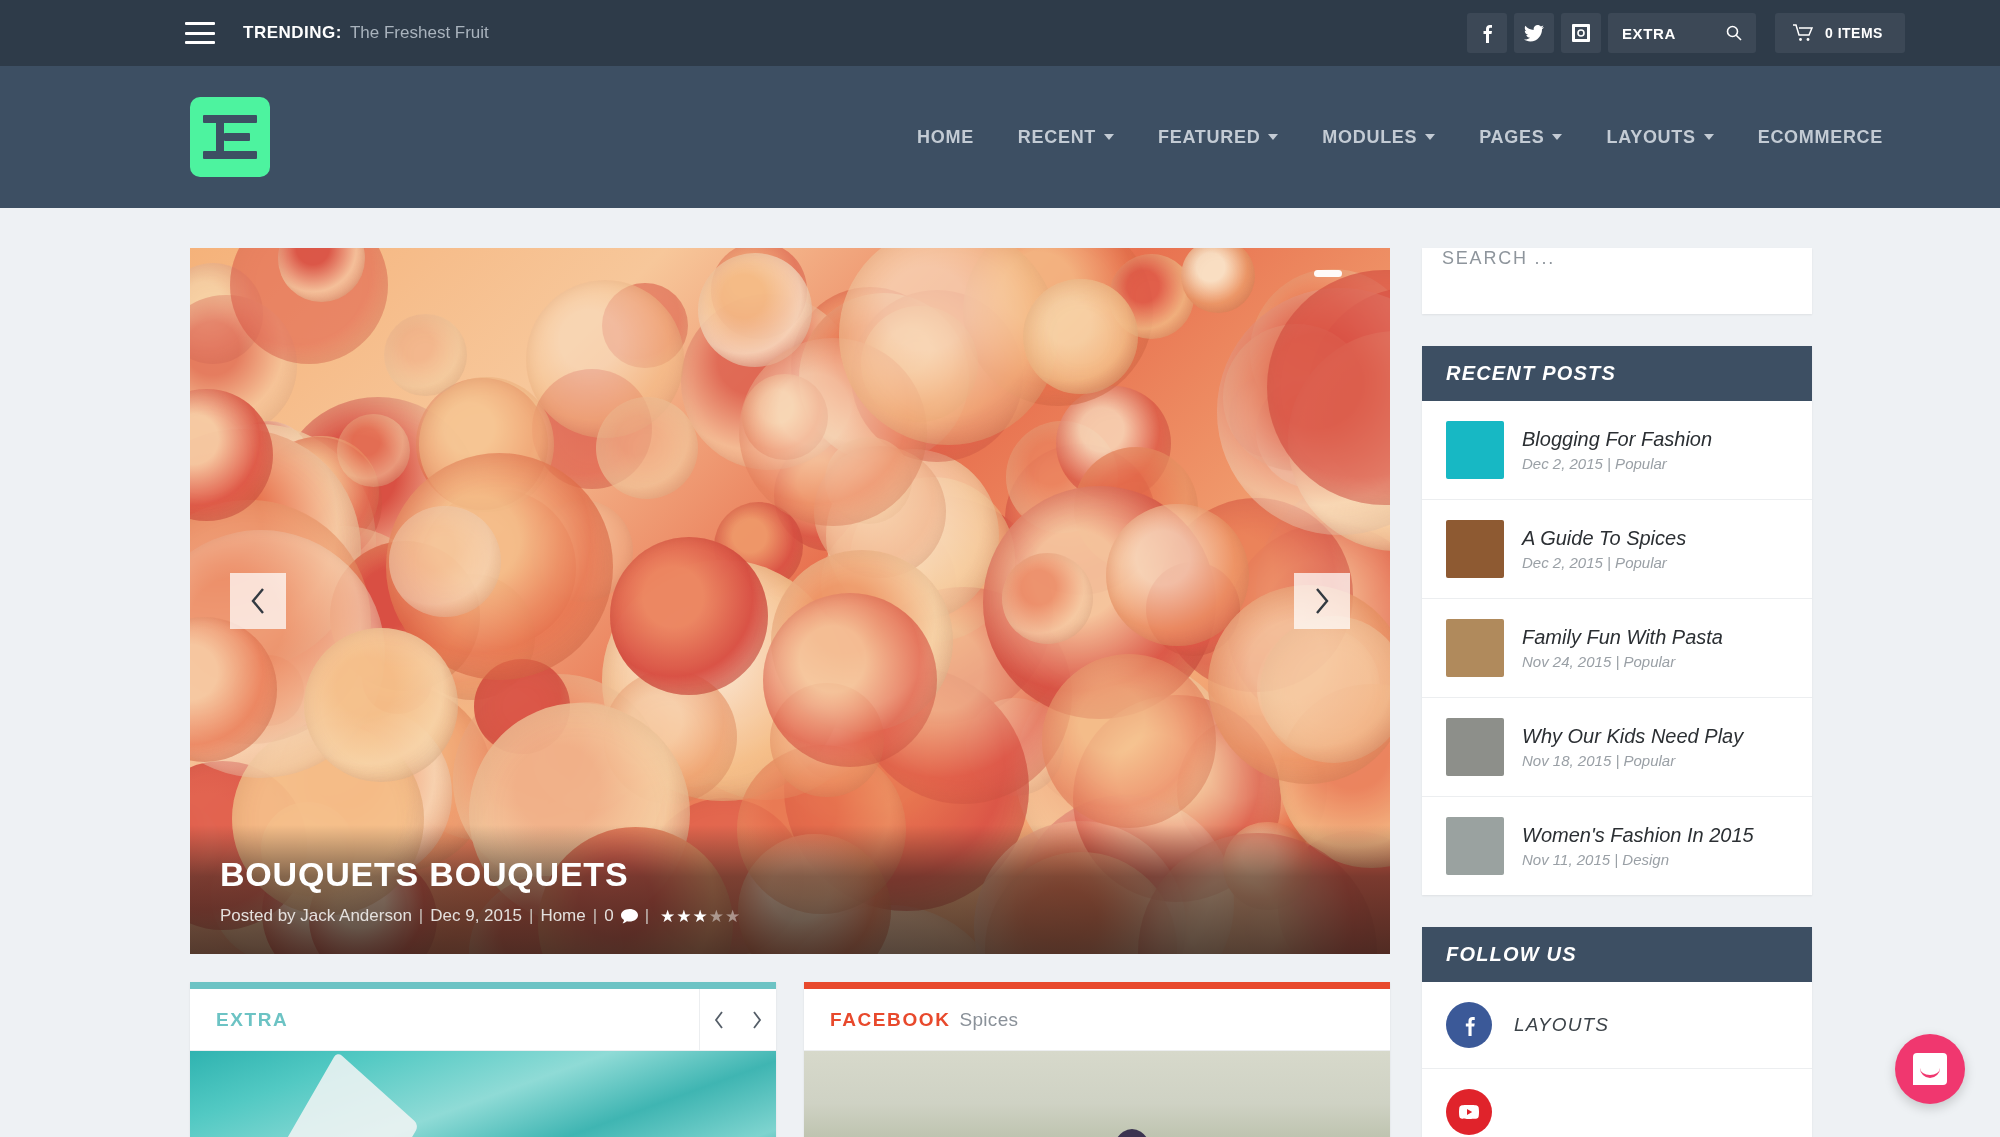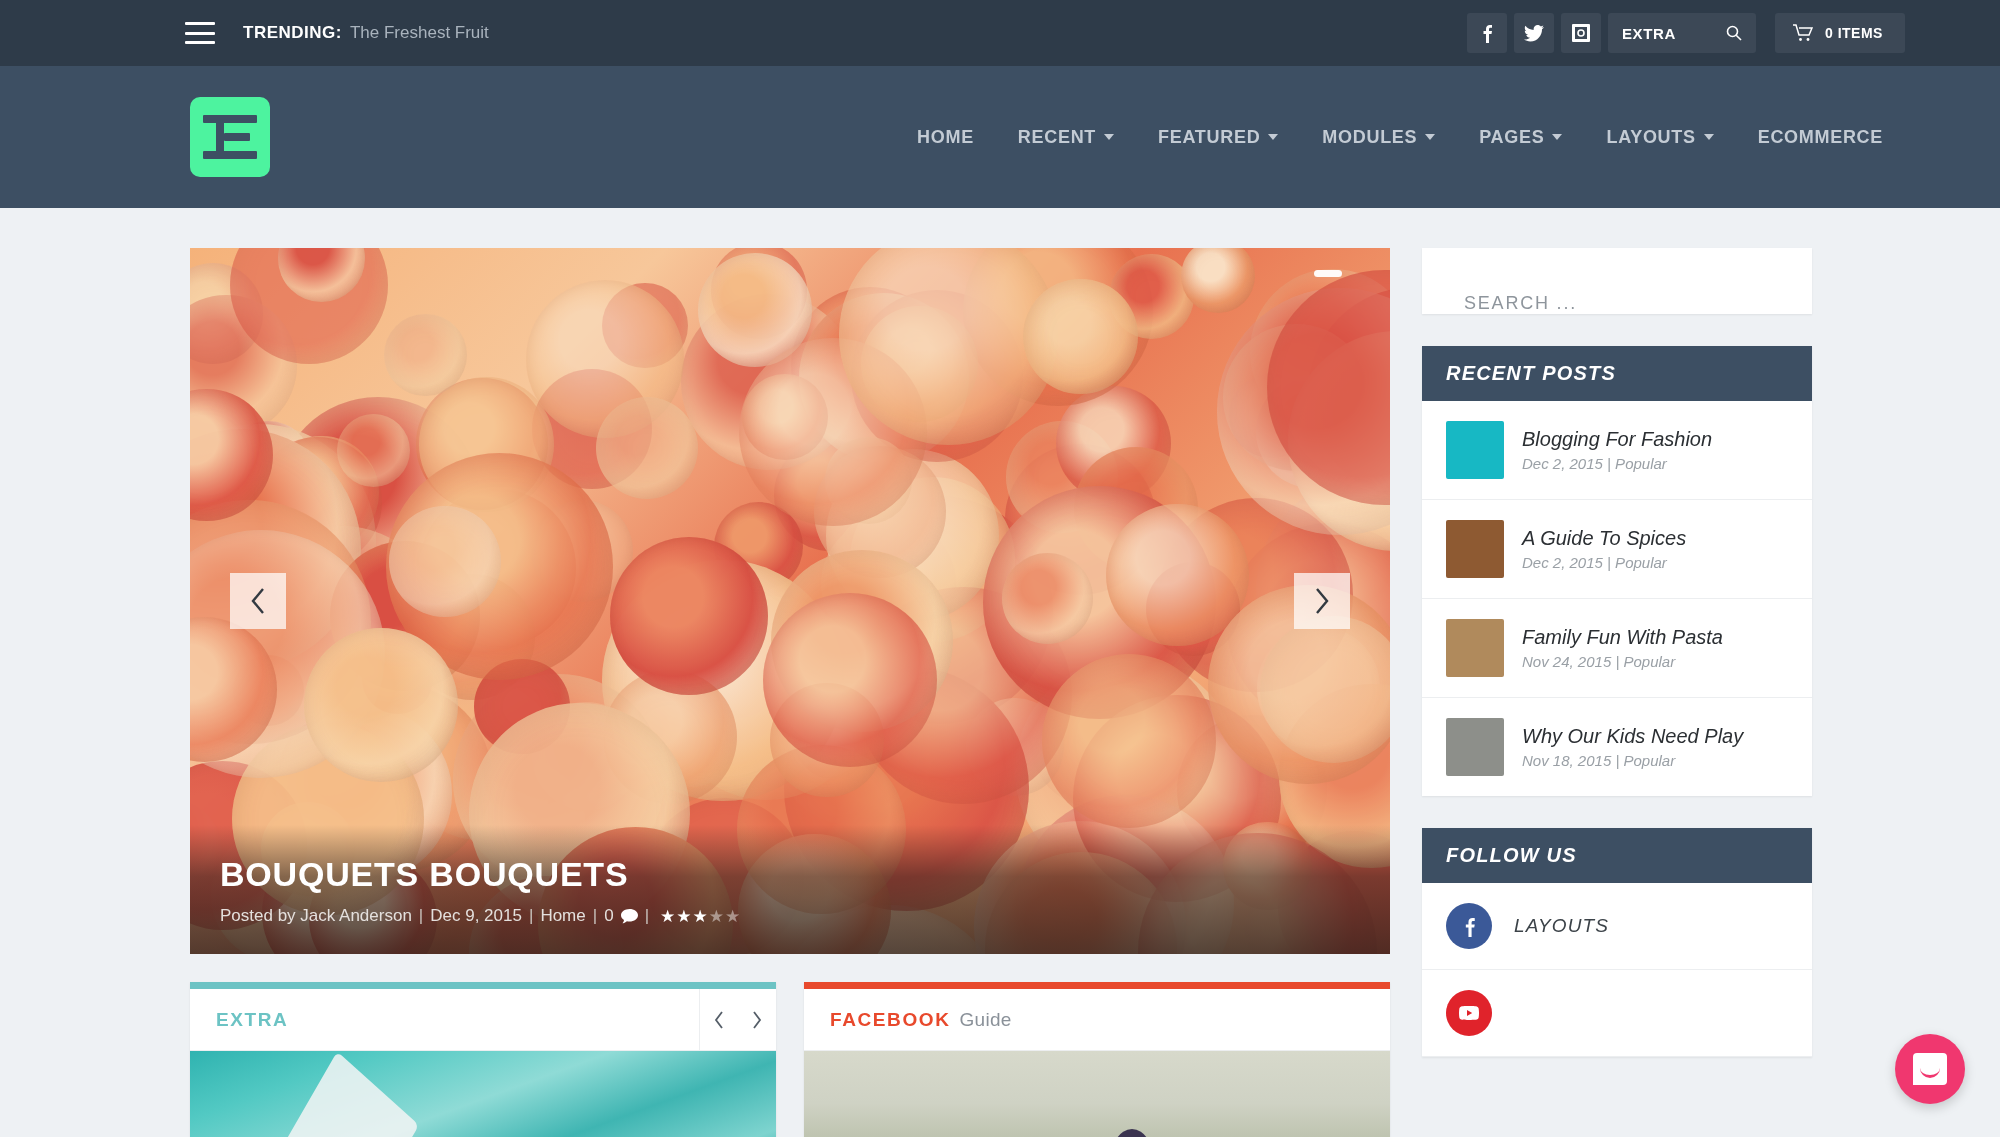--- a/index.html
+++ b/index.html
@@ -199,22 +199,22 @@
   }
   .module-img.culture::after {
     content:""; position:absolute; left:52%; top:60%;
     width: 46px; height: 74px; background:#3b3450;
     border-radius: 50% 50% 45% 45%;
   }
 
   
   .side-search {
     background: #ffffff; height: 66px;
-    display: flex; align-items: flex-end;
-    padding: 0 42px;
+    display: flex; align-items: flex-start;
+    padding: 0 20px;
     box-shadow: 0 1px 2px rgba(0,0,0,.07);
     cursor: text;
   }
   .side-search .ph {
     color: #8e959c; font-size: 18px; letter-spacing: 1.8px;
   }
   .widget {
     background: #ffffff; margin-top: 32px;
     box-shadow: 0 1px 2px rgba(0,0,0,.07);
     font-style: italic;
@@ -555,21 +555,21 @@
             </div>
           </div>
         </div>
         <div class="module-img nature"></div>
       </div>
 
       <div class="module">
         <div class="module-accent" id="acc1" style="background: rgb(232, 73, 44);"></div>
         <div class="module-head">
           <span class="module-name" id="mn1" style="color: rgb(232, 73, 44);">FACEBOOK</span>
-          <span class="module-sub">Guide</span>
+          <span class="module-sub">Spices</span>
         </div>
         <div class="module-img culture"></div>
       </div>
 
     </div>
   </div>
 
   <div class="sidebar">
 
     <div class="side-search">
@@ -602,20 +602,27 @@
               <div class="post-meta">Nov 24, 2015  |  Popular</div>
             </div>
           </div>
           <div class="post-row">
             <div class="thumb" style="background: rgb(141, 143, 138);"></div>
             <div>
               <div class="post-title">Why Our Kids Need Play</div>
               <div class="post-meta">Nov 18, 2015  |  Popular</div>
             </div>
           </div>
+          <div class="post-row">
+            <div class="thumb" style="background: rgb(154, 162, 160);"></div>
+            <div>
+              <div class="post-title">Women's Fashion In 2015</div>
+              <div class="post-meta">Nov 11, 2015  |  Design</div>
+            </div>
+          </div>
         </div>
     </div>
 
     <div class="widget">
       <div class="widget-head">
         <span class="widget-title">FOLLOW US</span>
       </div>
       <div class="follow-row">
         <span class="follow-ico" id="fb-ico" style="background: rgb(59, 89, 152);">
           <svg width="11" height="21" viewBox="0 0 10 20">

